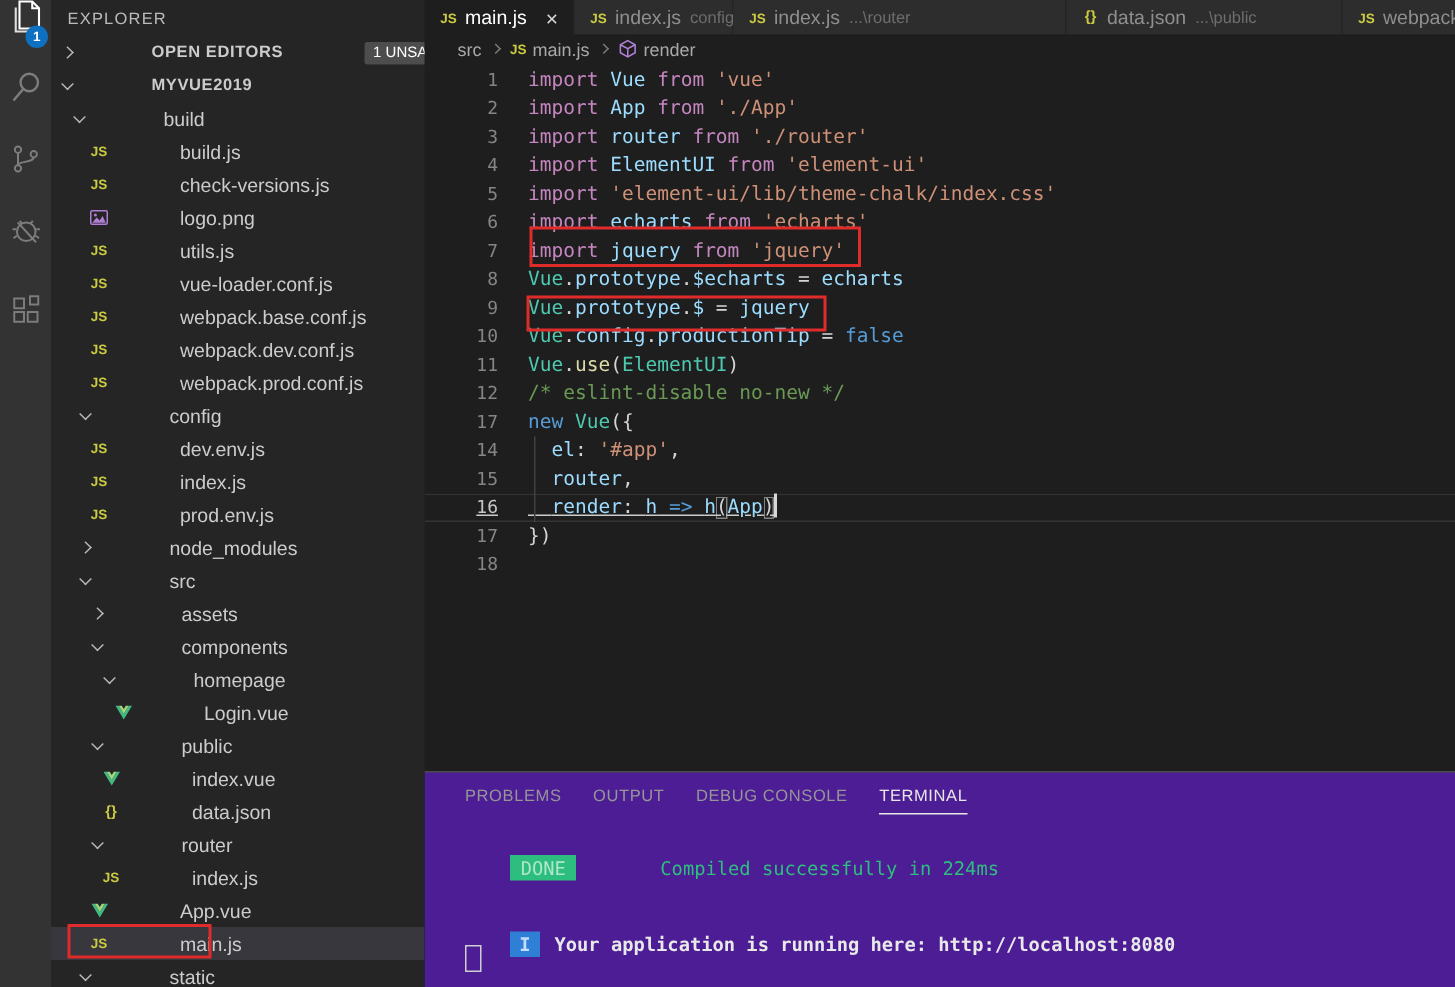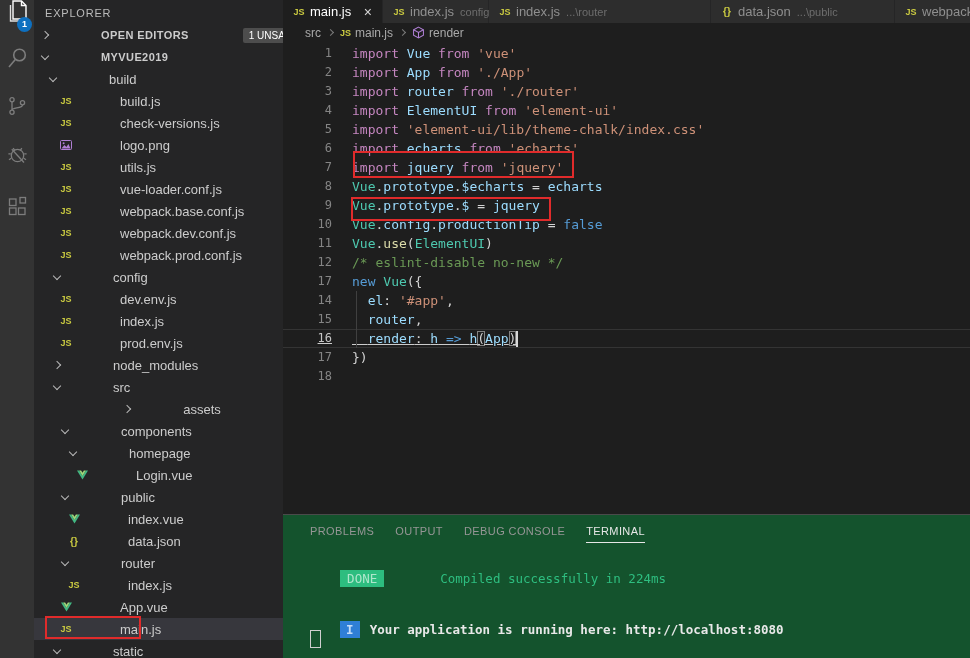--- a/index.html
+++ b/index.html
@@ -62,21 +62,21 @@
   .ln.cur{color:#c6c6c6;}
   .ct{padding-left:20px;text-align:right;}
   .tk-kw{color:#c586c0;}  .tk-id{color:#9cdcfe;}  .tk-str{color:#ce9178;}
   .tk-teal{color:#4ec9b0;} .tk-kb{color:#569cd6;} .tk-fn{color:#dcdcaa;}
   .tk-cmt{color:#6a9955;} .tk-pl{color:#d4d4d4;}
   .tk-brk{color:#d4d4d4;box-shadow:inset 0 0 0 1px #828282;}
   .cursor{display:inline-block;width:2px;height:16px;background:#d8d8d8;vertical-align:middle;margin-top:-2px;}
   .indent-guide{position:absolute;width:1px;background:#404040;pointer-events:none;}
 
   
-  .panel{position:absolute;left:283px;top:514px;right:0;bottom:0;background:#14532d;border-top:1px solid #4a4a4a;
+  .panel{position:absolute;left:283px;top:514px;right:0;bottom:0;background:#4c1d95;border-top:1px solid #4a4a4a;
          font-family:"Liberation Sans",sans-serif;}
   .ptabs{display:flex;gap:21px;padding:10px 0 0 27px;font-size:11px;color:#969696;letter-spacing:.4px;}
   .ptab{padding-bottom:5px;border-bottom:1px solid transparent;cursor:pointer;white-space:nowrap;}
   .ptab.active{color:#e7e7e7;border-bottom-color:#e7e7e7;}
   .term-line{position:absolute;left:27px;font-family:"DejaVu Sans Mono","Liberation Mono",monospace;font-size:12.5px;white-space:pre;}
   .done-badge{background:#2dbd7f;color:#aee6cb;padding:1px 7px;margin-right:9px;}
   .done-text{color:#2ebe80;margin-left:47px;}
   .info-badge{background:#2f7fd6;color:#c3dcf7;padding:1px 6px;margin-right:10px;font-weight:bold;}
   .run-text{color:#e8e8e8;font-weight:bold;}
   .term-cursor{position:absolute;left:27px;width:9px;height:16px;border:1px solid #cfcfcf;}
@@ -195,21 +195,21 @@
         <span class="tree-label">prod.env.js</span>
       </div>
       <div class="row" style="padding-left: 18px;">
         <span class="chev right"></span>
         <span class="tree-label">node_modules</span>
       </div>
       <div class="row" style="padding-left: 18px;">
         <span class="chev down"></span>
         <span class="tree-label">src</span>
       </div>
-      <div class="row" style="padding-left: 26px; justify-content: center;">
+      <div class="row" style="padding-left: 26px;">
         <span class="chev right"></span>
         <span class="tree-label">assets</span>
       </div>
       <div class="row" style="padding-left: 26px;">
         <span class="chev down"></span>
         <span class="tree-label">components</span>
       </div>
       <div class="row" style="padding-left: 34px; align-items: center;">
         <span class="chev down"></span>
         <span class="tree-label">homepage</span>

